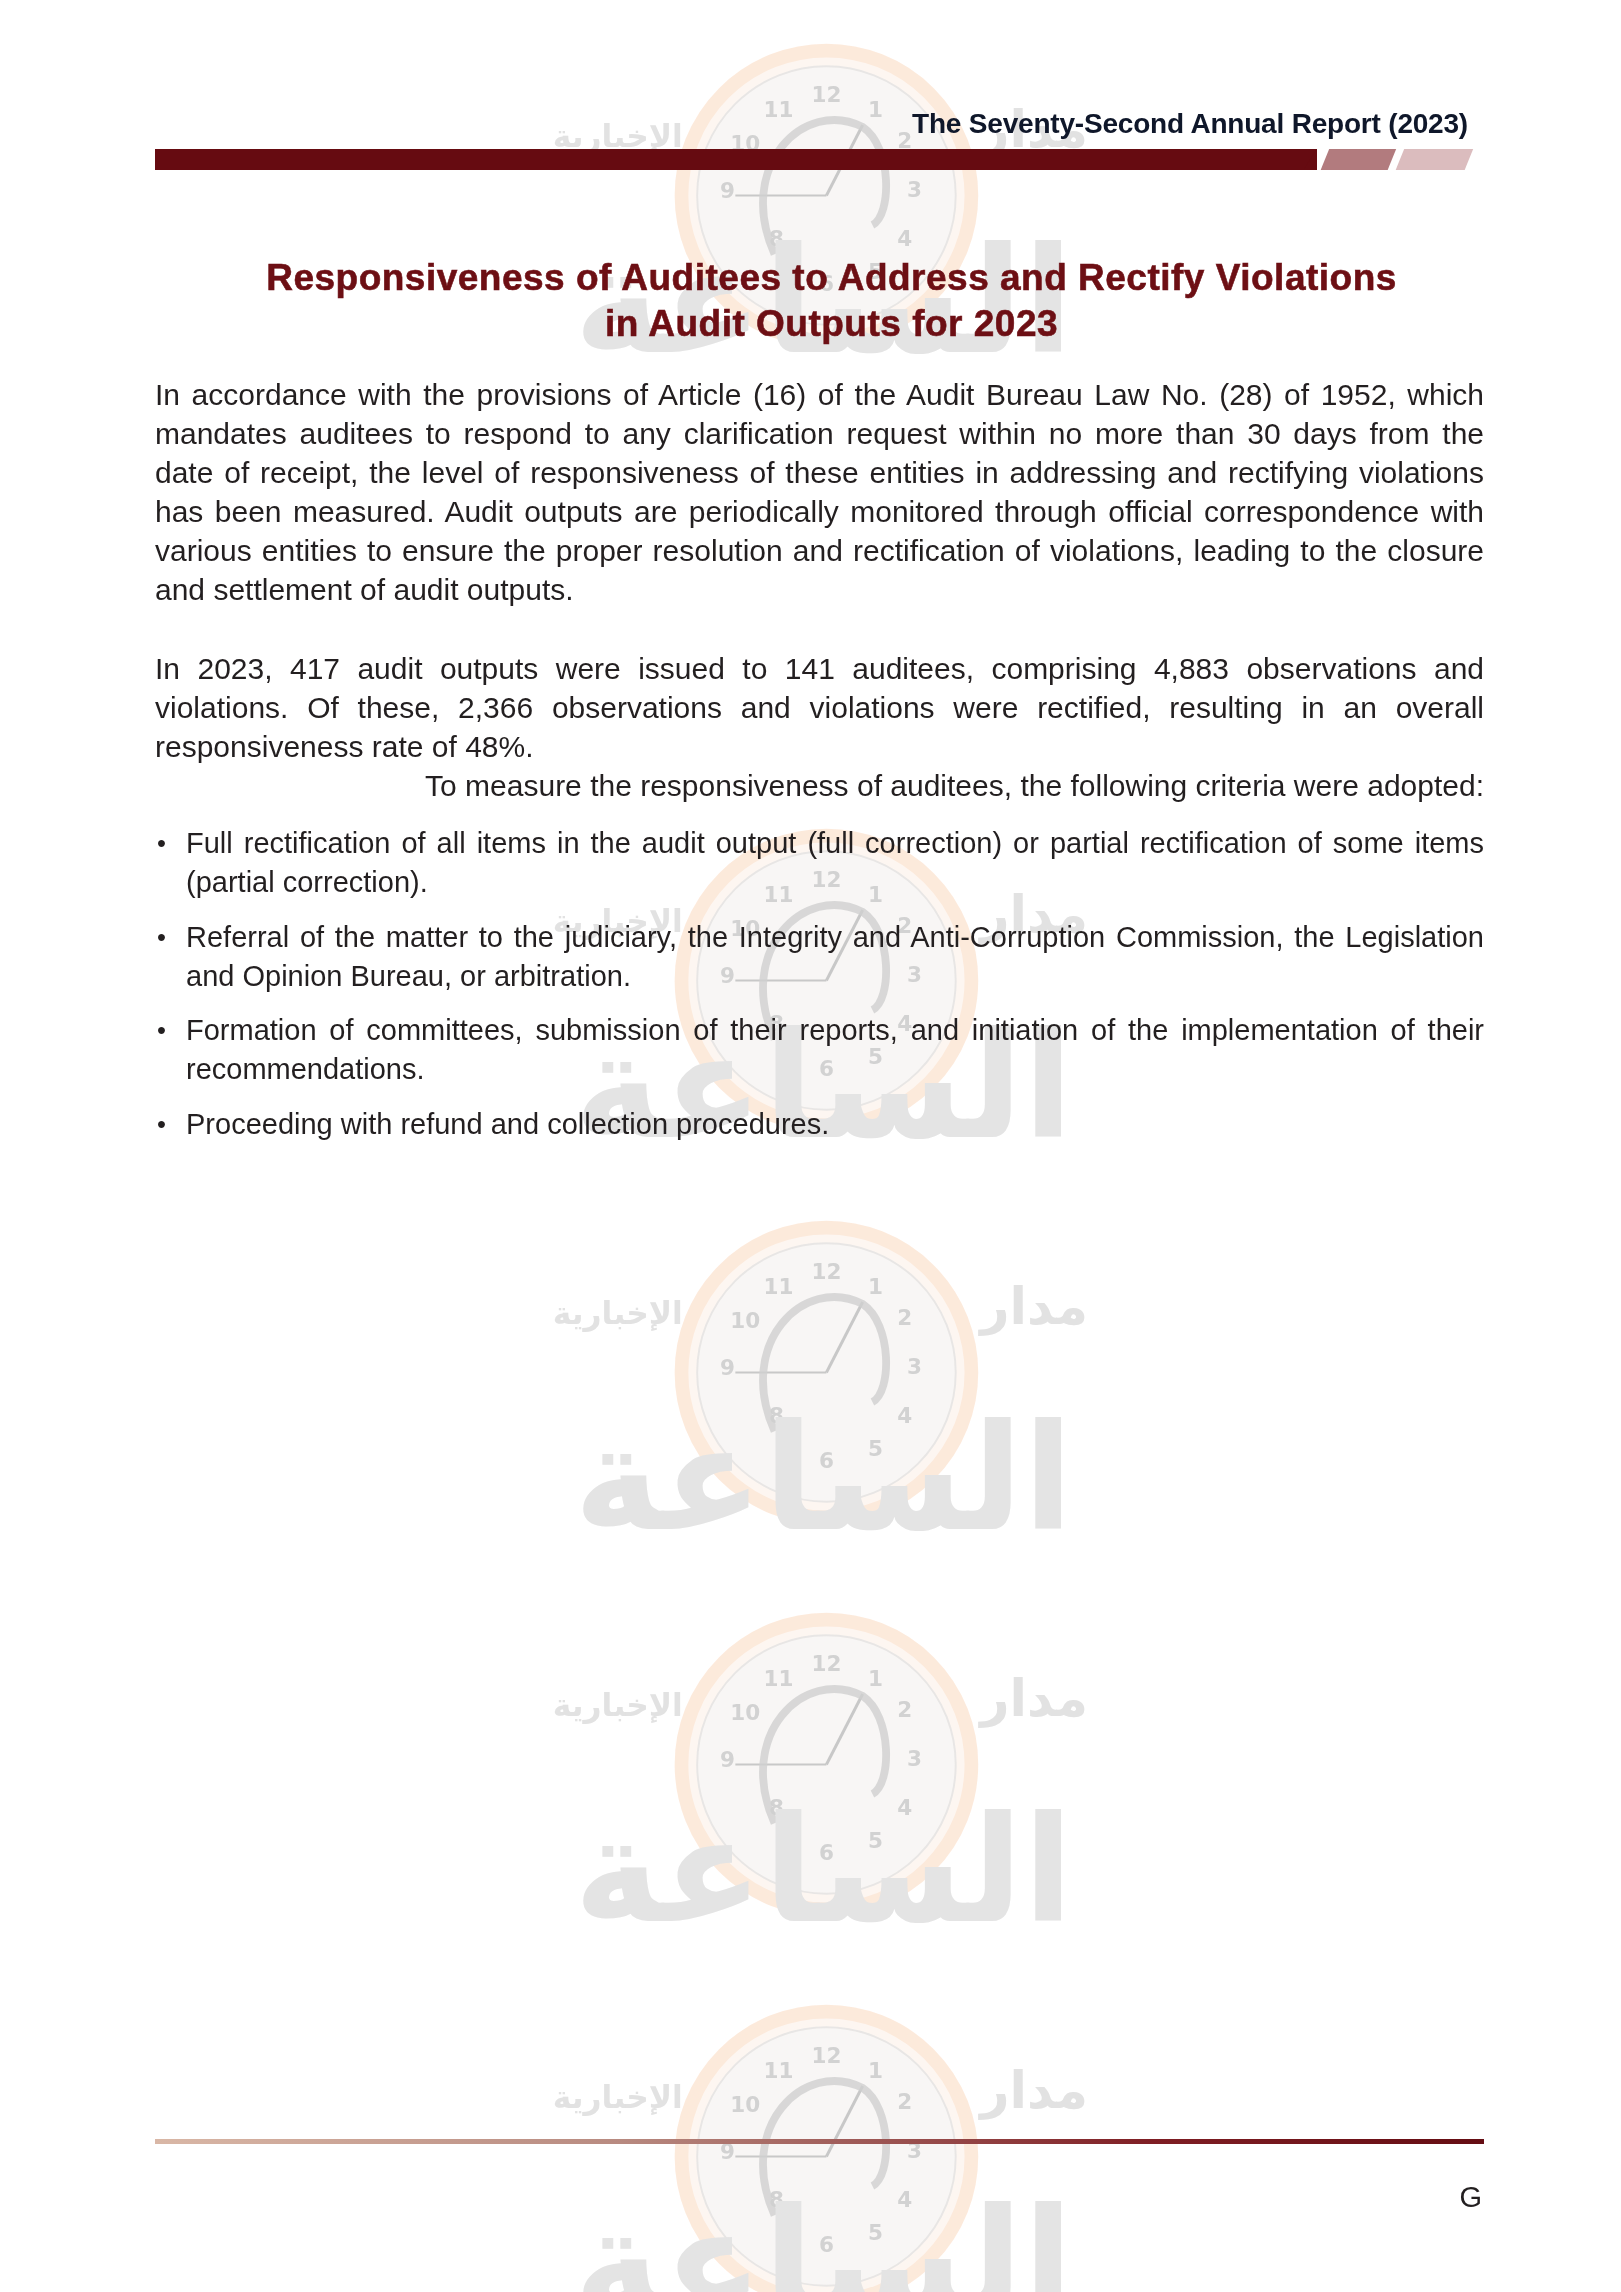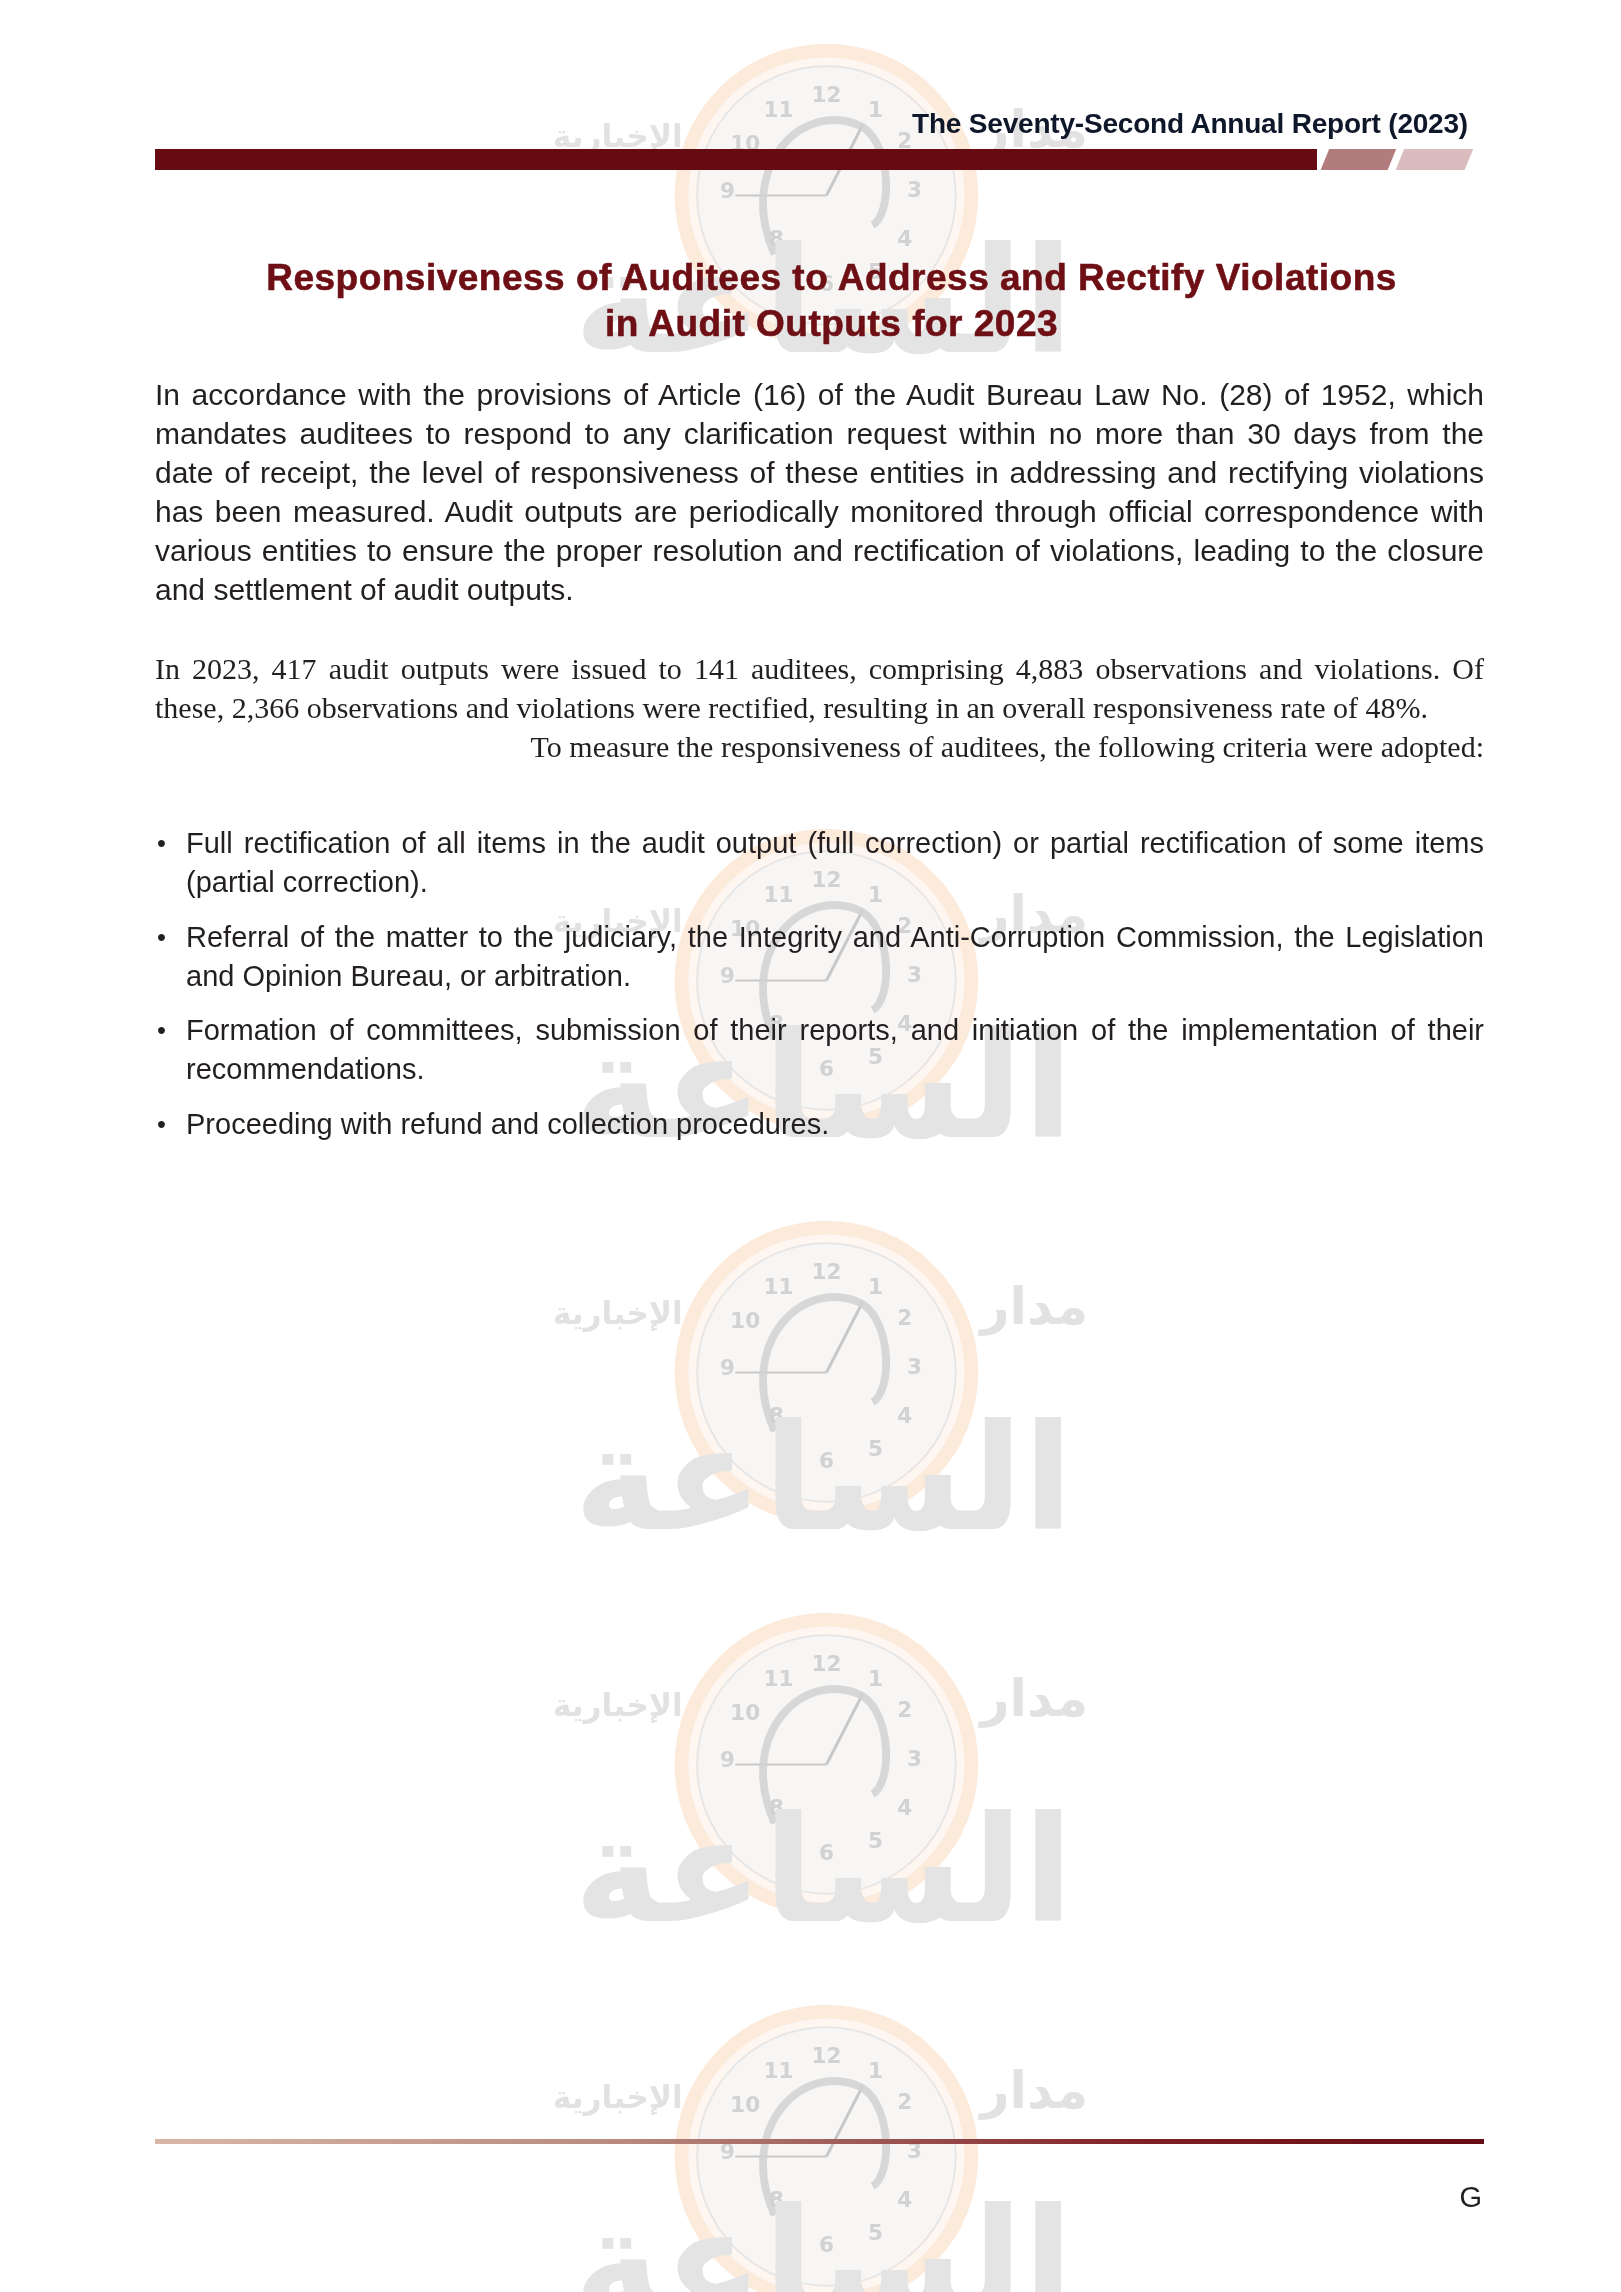--- a/index.html
+++ b/index.html
@@ -22,21 +22,21 @@
 
   
   .title { position: absolute; top: 243px; left: 155px; width: 1329px; text-align: center;
            font-size: 37px; font-weight: bold; line-height: 46px; color: #6d0f14;
            letter-spacing: 0.5px; -webkit-text-stroke: 0.6px #6d0f14; }
 
   
   .body-text { position: absolute; left: 155px; width: 1329px; font-size: 30px; line-height: 39px;
                text-align: justify; color: #231f20; }
   .p1 { top: 375px; }
-  .p2 { top: 649px; font-family: Liberation Serif, serif; }
+  .p2 { top: 649px; }
   .criteria { list-style: none; margin: 0; padding: 0; position: absolute; left: 155px; top: 824px; width: 1329px; }
   .criteria li { position: relative; padding-left: 31px; font-size: 29px; line-height: 39px;
                  text-align: justify; margin-bottom: 15.7px; }
   .bullet { position: absolute; left: 2px; top: 0; font-size: 25.5px; }
 
   
   .foot-line { position: absolute; top: 2139px; left: 155px; width: 1329px; height: 4.9px;
                background: linear-gradient(to right, #d9b7a6 0%, #b88a80 35%, #7f1e24 75%, #650d13 100%); }
   .page-letter { position: absolute; top: 2181px; right: 139px; font-size: 29px; color: #231f20; }
 </style>

